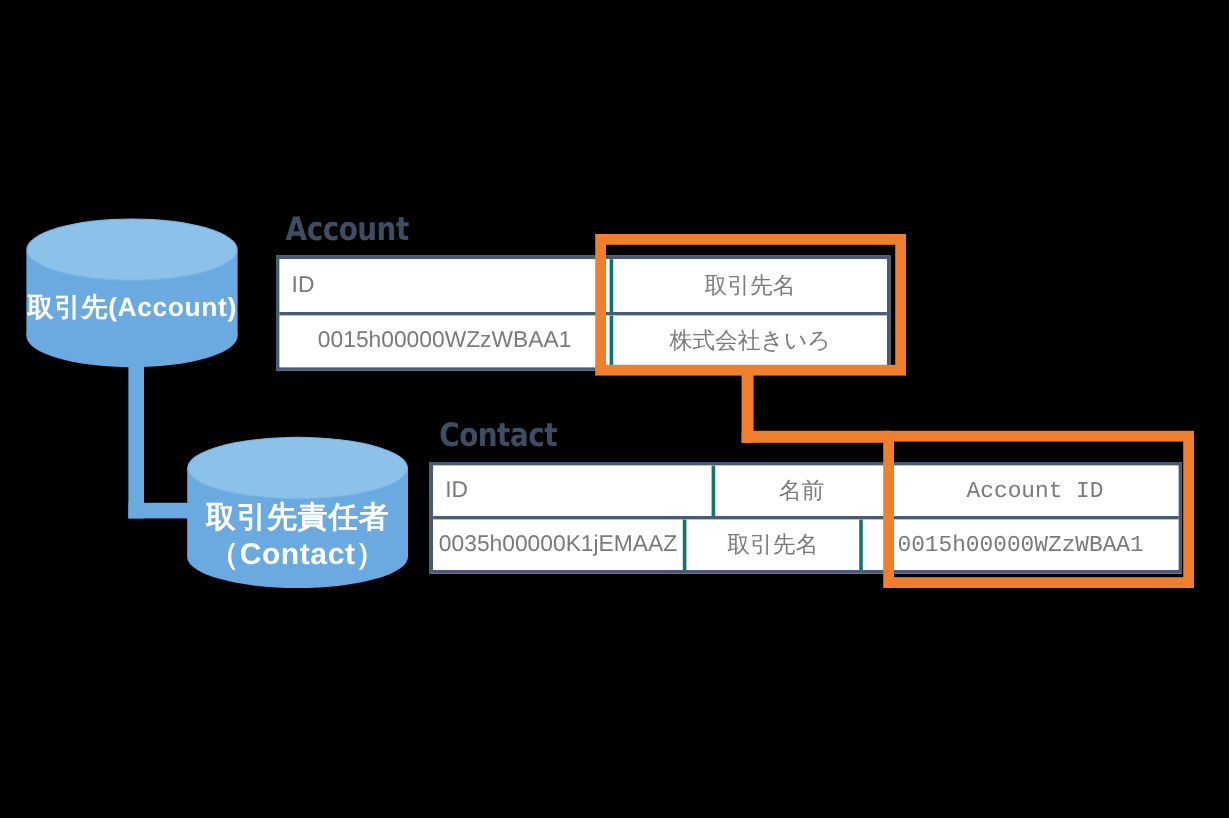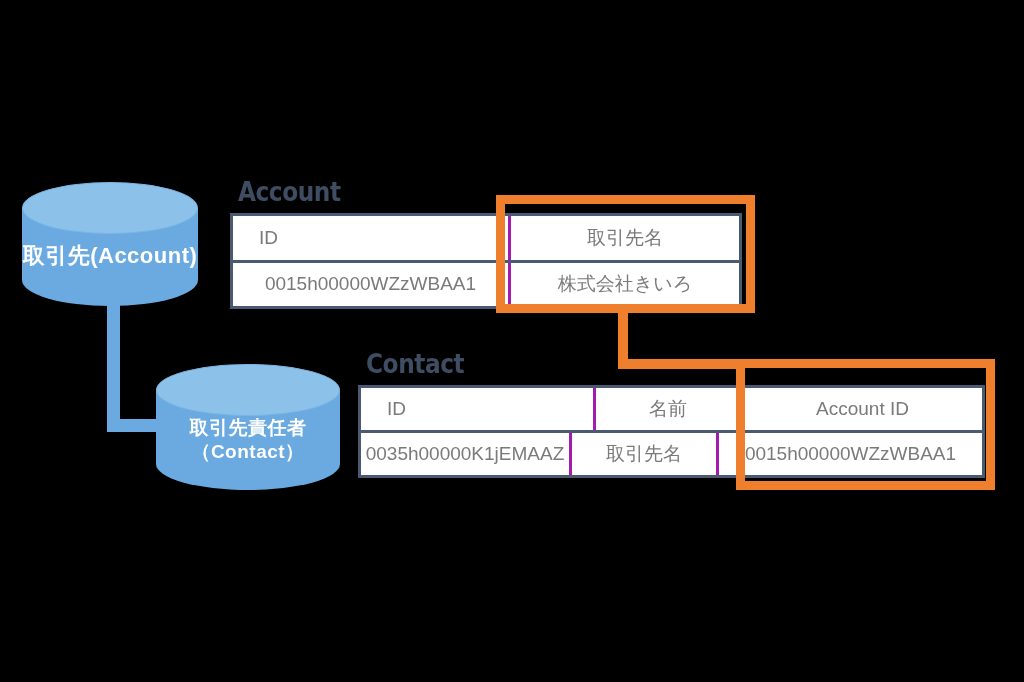--- a/index.html
+++ b/index.html
@@ -97,23 +97,24 @@
     display: flex;
     align-items: center;
     box-sizing: border-box;
     color: #7a7a7a;
     font-size: 19px;
     white-space: nowrap;
     overflow: hidden;
     background: #ffffff;
   }
   .cell + .cell {
-    border-left: 3px solid #a21caf;
+    border-left: 3px solid #0f766e;
+    font-family: Liberation Mono, monospace;
   }
-  .cell.left   { justify-content: flex-start; padding-left: 26px; }
+  .cell.left   { justify-content: flex-start; padding-left: 10px; }
   .cell.center { justify-content: center; }
 
   
   .orange-box {
     position: absolute;
     border: 9px solid #ef7e2d;
     box-sizing: border-box;
     background: transparent;
     z-index: 9;
   }
@@ -135,21 +136,21 @@
     <div class="cyl-bottom" style="top:72px; height:52px;"></div>
     <div class="cyl-body" style="top:26px; height:72px;"></div>
     <div class="cyl-top" style="height:52px;"></div>
     <div class="cyl-label" style="top:60px; font-size:22px;">取引先(Account)</div>
   </div>
 
   <div class="cylinder" style="left:156px; top:364px; width:184px; height:128px;">
     <div class="cyl-bottom" style="top:74px; height:52px;"></div>
     <div class="cyl-body" style="top:26px; height:74px;"></div>
     <div class="cyl-top" style="height:52px;"></div>
-    <div class="cyl-label" style="top:52px; font-size:19px;">取引先責任者
+    <div class="cyl-label" style="top:52px; font-size:25px;">取引先責任者
 （Contact）</div>
   </div>
 
   <div class="tbl-title" style="left:238px; top:176px;">Account</div>
 
   <div class="tbl" style="left:230px; top:213px; width:512px; height:96px;">
     <div class="tbl-row head">
       <div class="cell left" style="width:275px;">ID</div>
       <div class="cell center" style="flex:1;">取引先名</div>
     </div>

